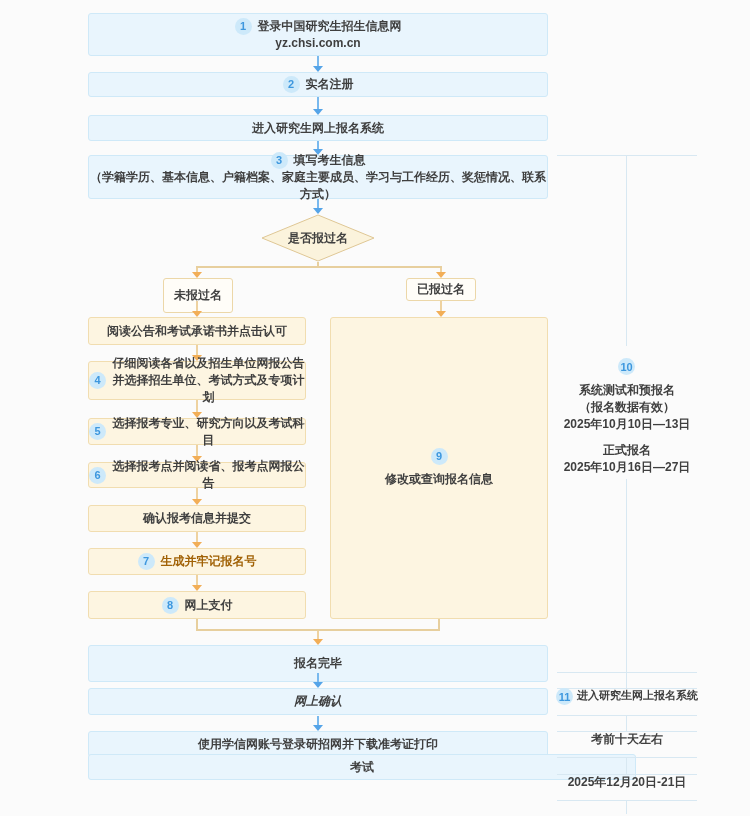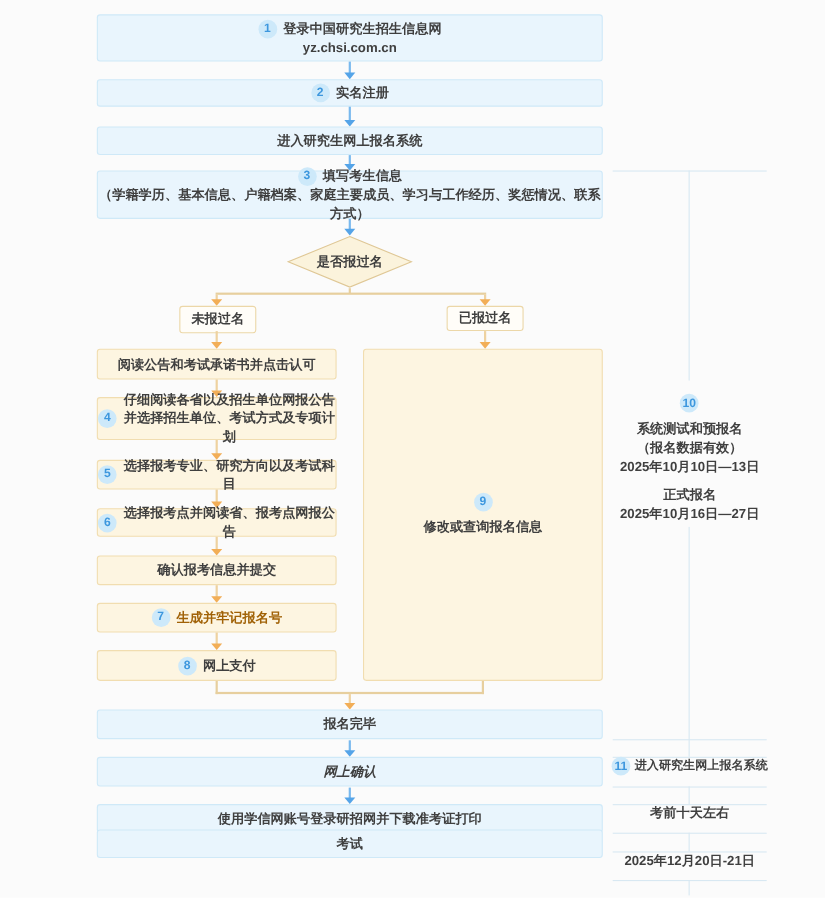--- a/index.html
+++ b/index.html
@@ -100,21 +100,21 @@
   <div class="ln" style="left:196px;top:266px;width:246px;height:2px;"></div>
   <div class="arr arr-o" style="left:192px;top:268px;height:10px;">
       <i class="stem"></i>
       <i class="head"></i>
     </div>
   <div class="arr arr-o" style="left:436px;top:268px;height:10px;">
       <i class="stem"></i>
       <i class="head"></i>
     </div>
 
-  <div class="box plain" style="left:163px;top:278px;width:70px;height:25px;">
+  <div class="box plain" style="left:163px;top:278px;width:70px;height:35px;">
     <span>未报过名</span>
   </div>
   <div class="box plain" style="left:406px;top:278px;width:70px;height:23px;">
     <span>已报过名</span>
   </div>
 
   <div class="arr arr-o" style="left:192px;top:301px;height:16px;">
       <i class="stem"></i>
       <i class="head"></i>
     </div>
@@ -205,21 +205,21 @@
   </div>
 
   <div class="ln" style="left:196px;top:619px;width:2px;height:12px;"></div>
   <div class="ln" style="left:438px;top:619px;width:2px;height:12px;"></div>
   <div class="ln" style="left:196px;top:629px;width:244px;height:2px;"></div>
   <div class="arr arr-o" style="left:313px;top:631px;height:14px;">
       <i class="stem"></i>
       <i class="head"></i>
     </div>
 
-  <div class="box blue" style="left:88px;top:645px;width:460px;height:27px;">
+  <div class="box blue" style="left:88px;top:645px;width:460px;height:37px;">
     <span>报名完毕</span>
   </div>
 
   <div class="arr arr-b" style="left:313px;top:673px;height:15px;">
       <i class="stem"></i>
       <i class="head"></i>
     </div>
 
   <div class="box blue" style="left:88px;top:688px;width:460px;height:27px;font-style:italic;">
     <span>网上确认</span>
@@ -232,21 +232,21 @@
 
   <div class="box blue" style="left:88px;top:731px;width:460px;height:26px;">
     <span>使用学信网账号登录研招网并下载准考证打印</span>
   </div>
 
   <div class="arr arr-b" style="left:313px;top:758px;height:16px;">
       <i class="stem"></i>
       <i class="head"></i>
     </div>
 
-  <div class="box blue" style="left:88px;top:754px;width:460px;height:26px;">
+  <div class="box blue" style="left:88px;top:754px;width:548px;height:26px;">
     <span>考试</span>
   </div>
 
   <div class="tln" style="left:557px;top:155px;width:140px;height:1px;"></div>
   <div class="tln" style="left:626px;top:155px;width:1px;height:191px;"></div>
 
   <span class="num" style="position:absolute;left:618px;top:358px;">10</span>
 
   <div class="tl-text" style="left:545px;top:382px;width:164px;">
     <div class="bold">系统测试和预报名</div>

